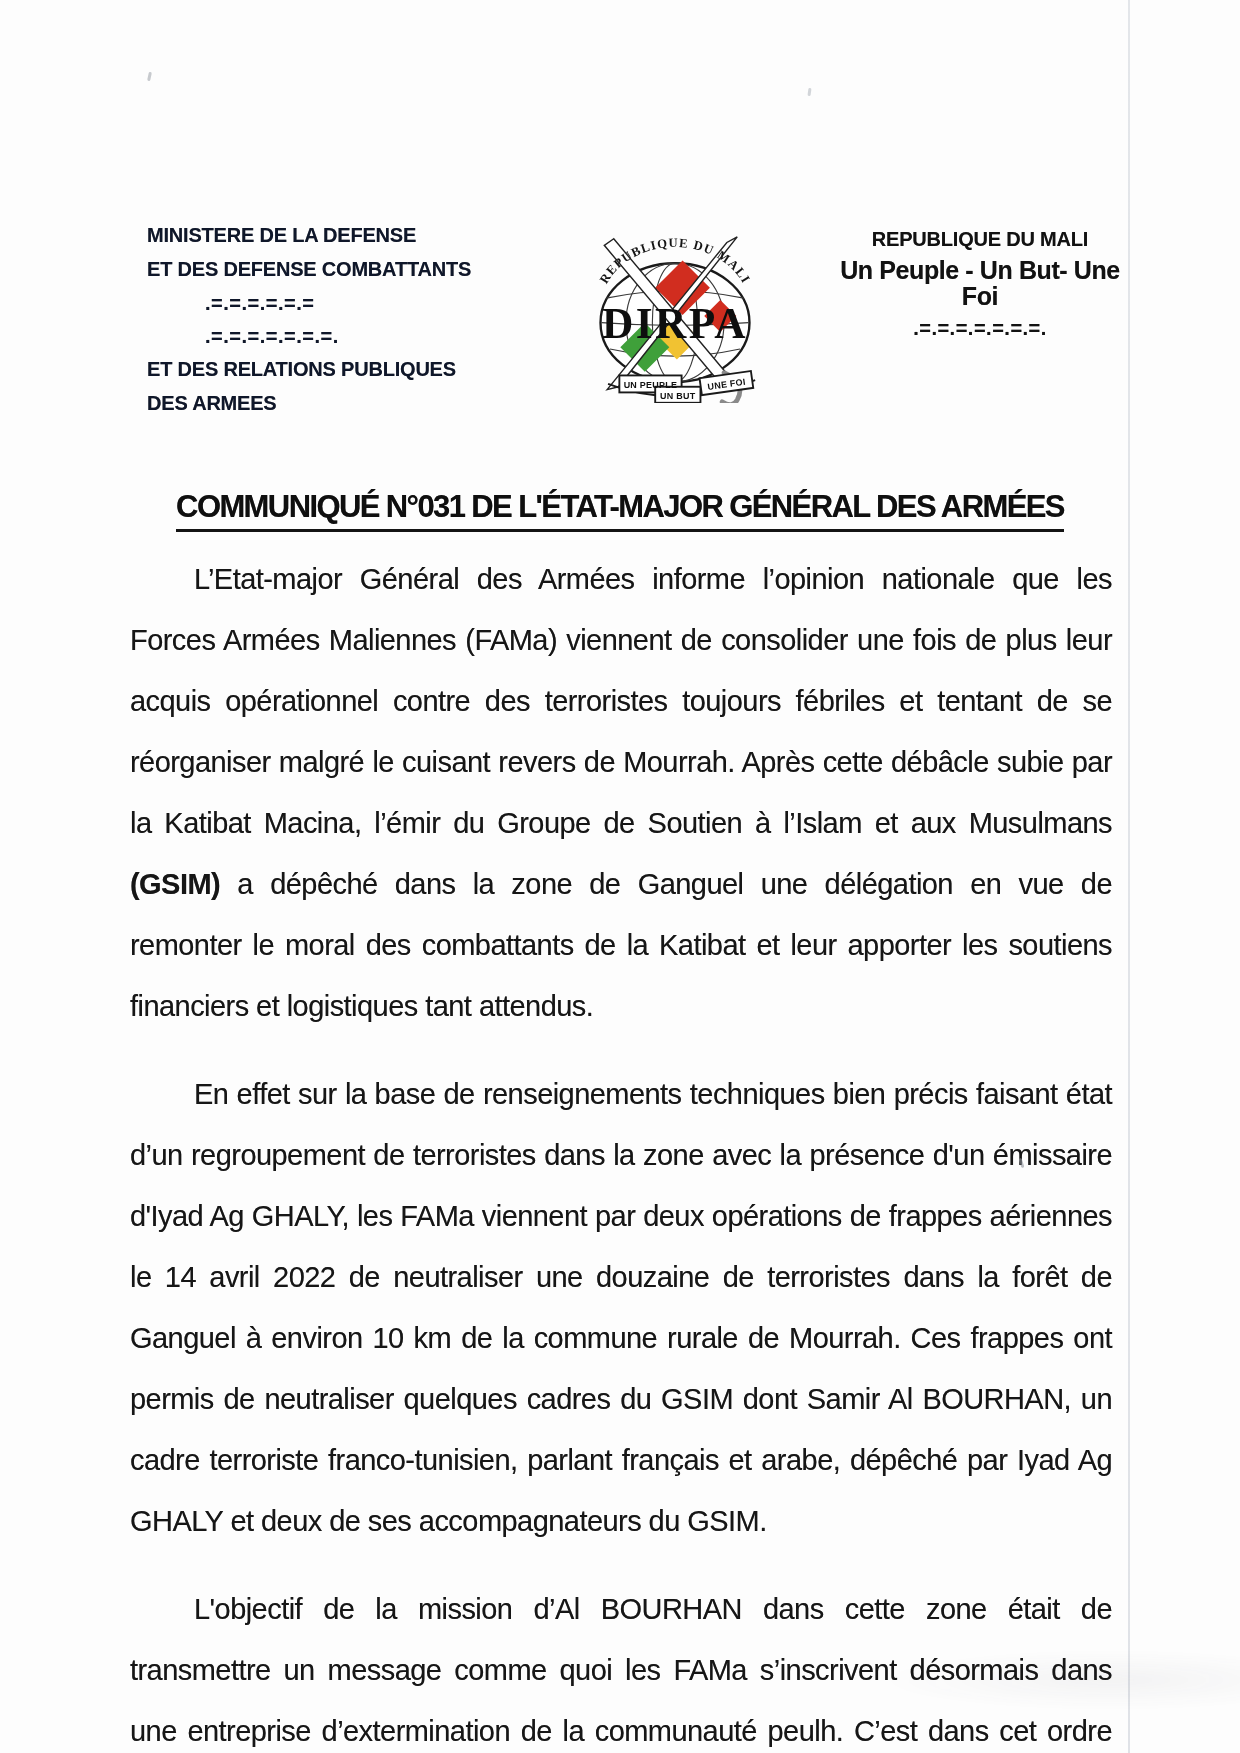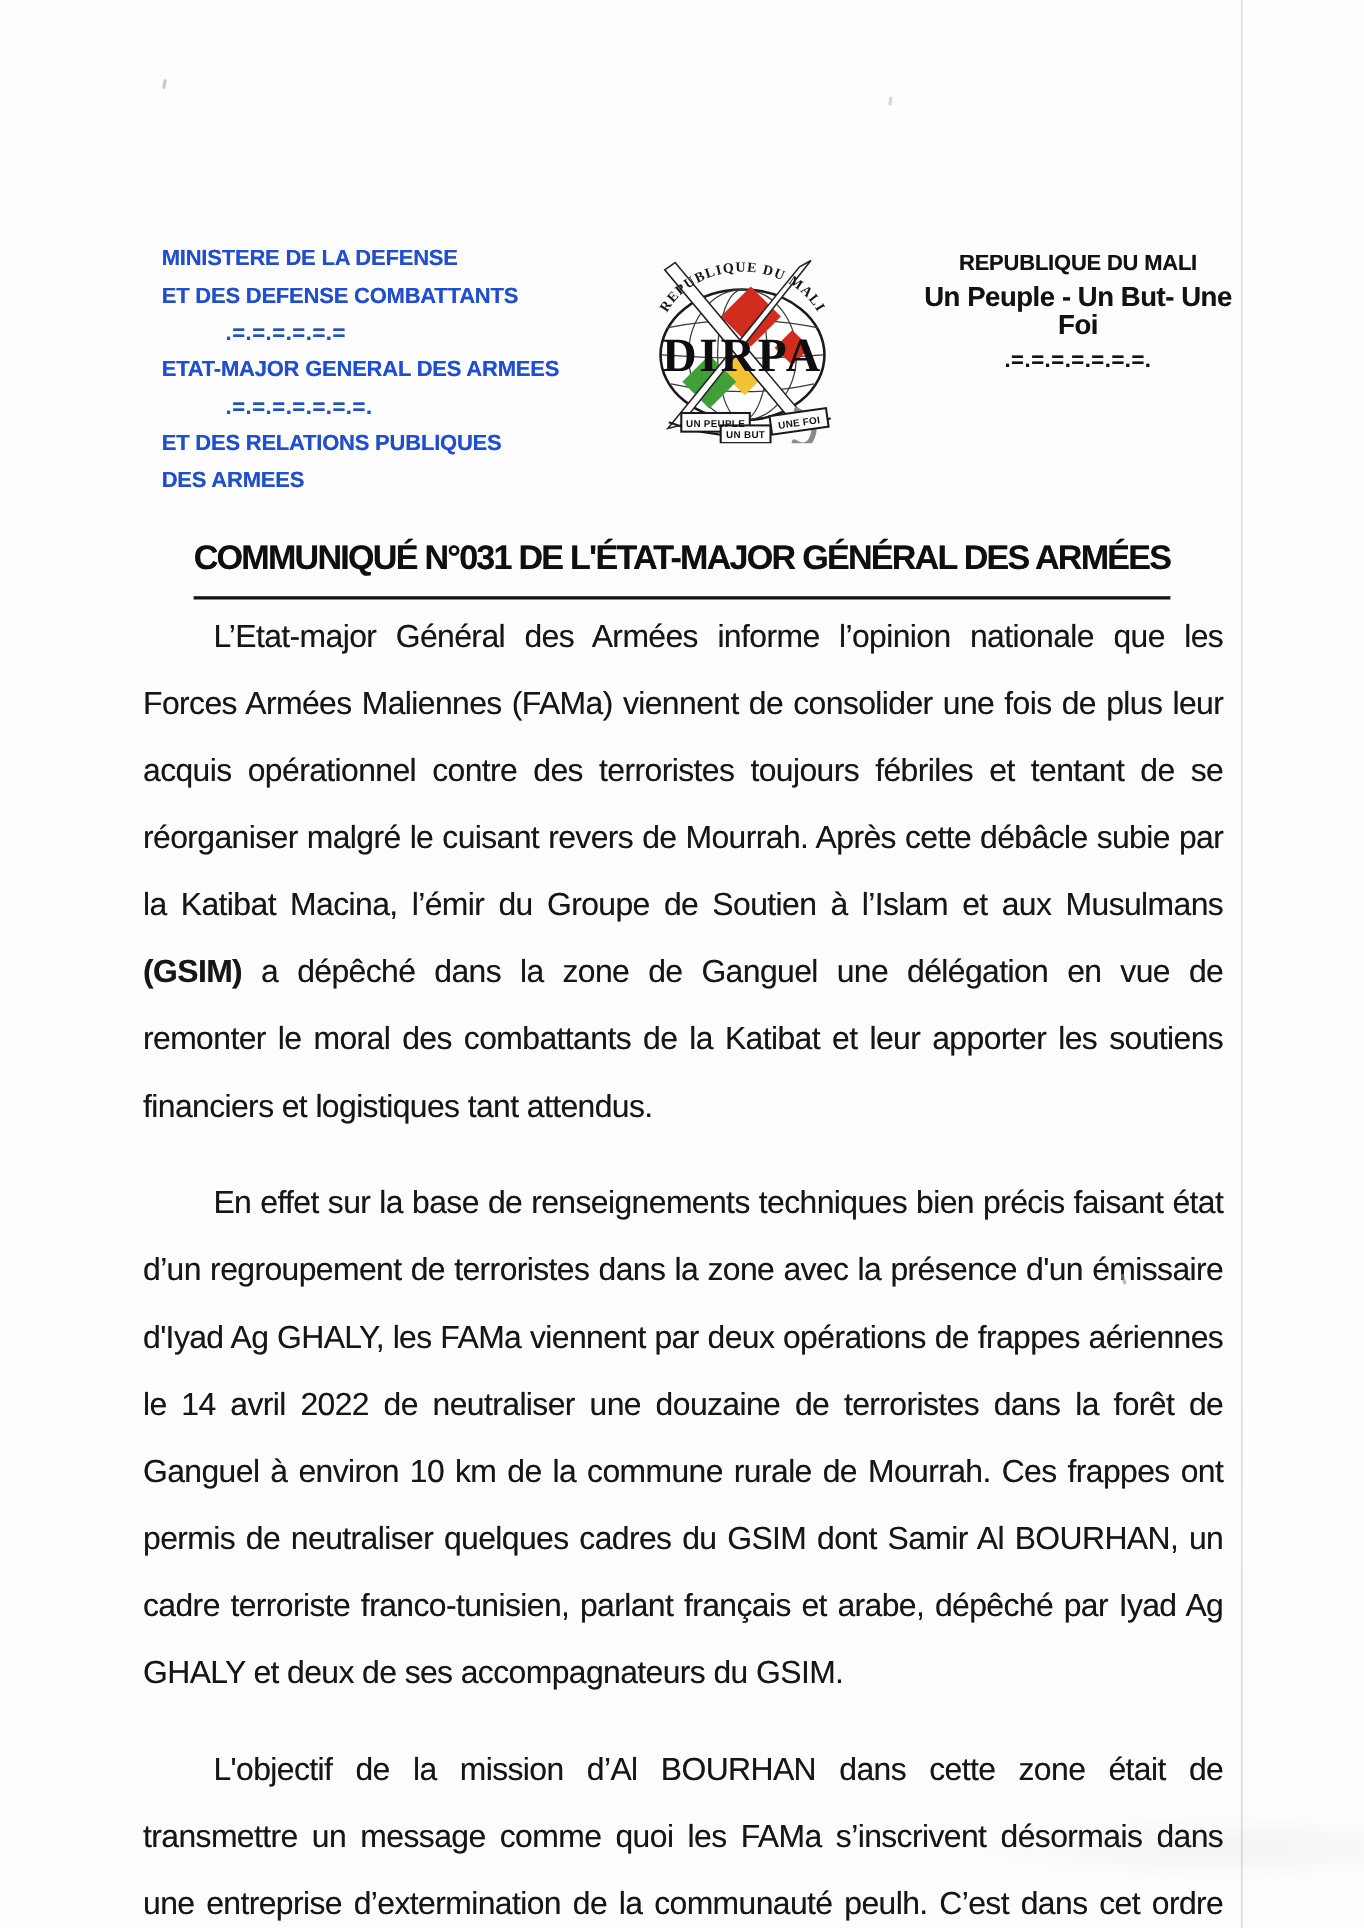--- a/index.html
+++ b/index.html
@@ -5,21 +5,21 @@
   html, body { margin:0; padding:0; background:#ffffff; }
   .page {
     position:relative; width:1240px; height:1753px; margin:0 auto;
     background:#fdfdfd; overflow:hidden;
     font-family:"Liberation Sans","DejaVu Sans",sans-serif;
     color:#1b1b1b;
   }
   
   .hdr-left {
     position:absolute; left:147px; top:222px;
-    font-size:20px; font-weight:700; letter-spacing:-0.2px; color:#1d4ed8;
+    font-size:20px; font-weight:700; letter-spacing:-0.2px; color:#0f172a;
     text-shadow:0 0 0.5px rgba(10,10,10,0.5);
   }
   .hdr-left .hl { line-height:26px; margin-bottom:8px; white-space:nowrap; }
   .hdr-left .sep { padding-left:58px; margin:1px 0 7px; letter-spacing:0.5px; }
   
   .hdr-right {
     position:absolute; left:838px; top:226px; width:284px; text-align:center;
     font-weight:700; color:#121212; text-shadow:0 0 0.5px rgba(10,10,10,0.5);
   }
   .hdr-right .country { font-size:20px; line-height:26px; letter-spacing:-0.2px; }
@@ -29,21 +29,21 @@
   .logo-wrap { position:absolute; left:576px; top:214px; width:198px; height:189px; }
   .arc-text   { font-family:"Liberation Serif","DejaVu Serif",serif; font-weight:700; font-size:13.5px; letter-spacing:1.2px; fill:#151515; }
   .dirpa-text { font-family:"Liberation Serif","DejaVu Serif",serif; font-weight:700; font-size:46px; letter-spacing:2.5px; fill:#0e0e0e; }
   .ribbon-label { font-family:"Liberation Sans",sans-serif; font-weight:700; font-size:9.5px; letter-spacing:0.3px; fill:#111; }
   
   .title {
     position:absolute; left:130px; top:489px; width:980px; text-align:center;
     font-size:31px; font-weight:700; letter-spacing:-1.6px; color:#0f0f0f;
     text-shadow:0 0 0.6px rgba(10,10,10,0.55); white-space:nowrap;
   }
-  .title .tspan { border-bottom:3.5px solid #141414; padding-bottom:18px; }
+  .title .tspan { border-bottom:3.5px solid #141414; padding-bottom:5px; }
   
   .body-text {
     position:absolute; left:130px; top:549px; width:982px;
     font-size:29px; line-height:61px; letter-spacing:-0.55px;
     text-align:justify; color:#161616;
     text-shadow:0 0 0.6px rgba(15,15,15,0.5);
   }
   .body-text p { margin:0 0 27px 0; text-indent:64px; }
   .body-text b { font-weight:700; }
   
@@ -63,21 +63,20 @@
 </style>
 </head>
 <body>
 
 <div class="page">
 
   <div class="hdr-left">
     <div class="hl">MINISTERE DE LA DEFENSE</div>
     <div class="hl">ET DES DEFENSE COMBATTANTS</div>
     <div class="hl sep">.=.=.=.=.=.=</div>
-    <div class="hl">ETAT-MAJOR GENERAL DES ARMEES</div>
     <div class="hl sep">.=.=.=.=.=.=.=.</div>
     <div class="hl">ET DES RELATIONS PUBLIQUES</div>
     <div class="hl">DES ARMEES</div>
   </div>
 
   <div class="logo-wrap">
     <svg viewBox="0 0 210 200" width="198" height="189">
       <defs>
         <path id="arcpath" d="M 26 92 A 80 68 0 0 1 184 92" fill="none"></path>
       </defs>

